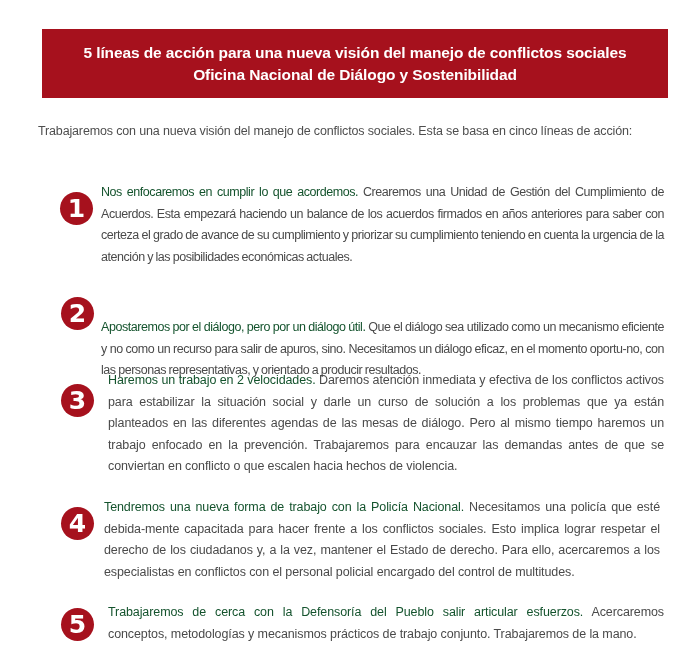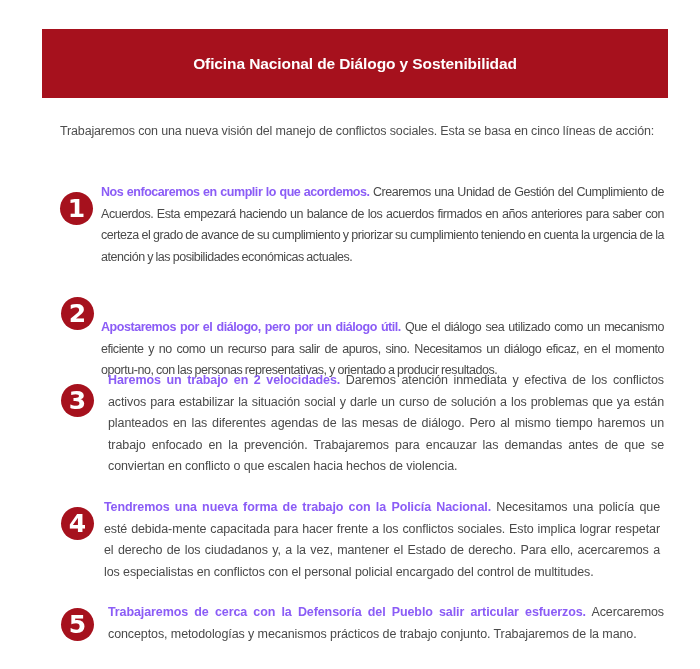--- a/index.html
+++ b/index.html
@@ -39,21 +39,20 @@
     .intro {
       position: absolute;
       left: 38px;
       top: 122px;
       width: 640px;
       font-size: 12.5px;
       line-height: 18px;
       color: #4e4e4e;
       white-space: nowrap;
       letter-spacing: -0.15px;
-      margin-left: 22px;
     }
     .item {
       position: absolute;
       left: 0;
       width: 700px;
     }
     .num {
       position: absolute;
       width: 33px;
       height: 33px;
@@ -68,30 +67,31 @@
     }
     .text {
       position: absolute;
       font-size: 12.5px;
       line-height: 21.6px;
       color: #4a4a4a;
       text-align: justify;
       text-align-last: left;
     }
     .text .lead {
-      font-weight: bold;
-      color: #8b5cf6;
+      font-weight: normal;
+      color: #14532d;
     }
     .t-narrow { letter-spacing: -0.45px; word-spacing: -0.5px; }
     .t-normal { letter-spacing: -0.1px; }
   </style>
 </head>
 <body>
 
 <div class="banner">
+  <div class="line">5 líneas de acción para una nueva visión del manejo de conflictos sociales</div>
   <div class="line">Oficina Nacional de Diálogo y Sostenibilidad</div>
 </div>
 
 <div class="intro">Trabajaremos con una nueva visión del manejo de conflictos sociales. Esta se basa en cinco líneas de acción:</div>
 
 <div class="item" style="top:0;">
   <div class="num" style="left:60px; top:192px;">1</div>
   <div class="text t-narrow" style="left:101px; top:182px; width:563px;">
     <span class="lead">Nos enfocaremos en cumplir lo que acordemos.</span><span> Crearemos una Unidad de Gestión del Cumplimiento de Acuerdos. Esta empezará haciendo un balance de los acuerdos firmados en años anteriores para saber con certeza el grado de avance de su cumplimiento y priorizar su cumplimiento teniendo en cuenta la urgencia de la atención y las posibilidades económicas actuales.</span>
   </div>

